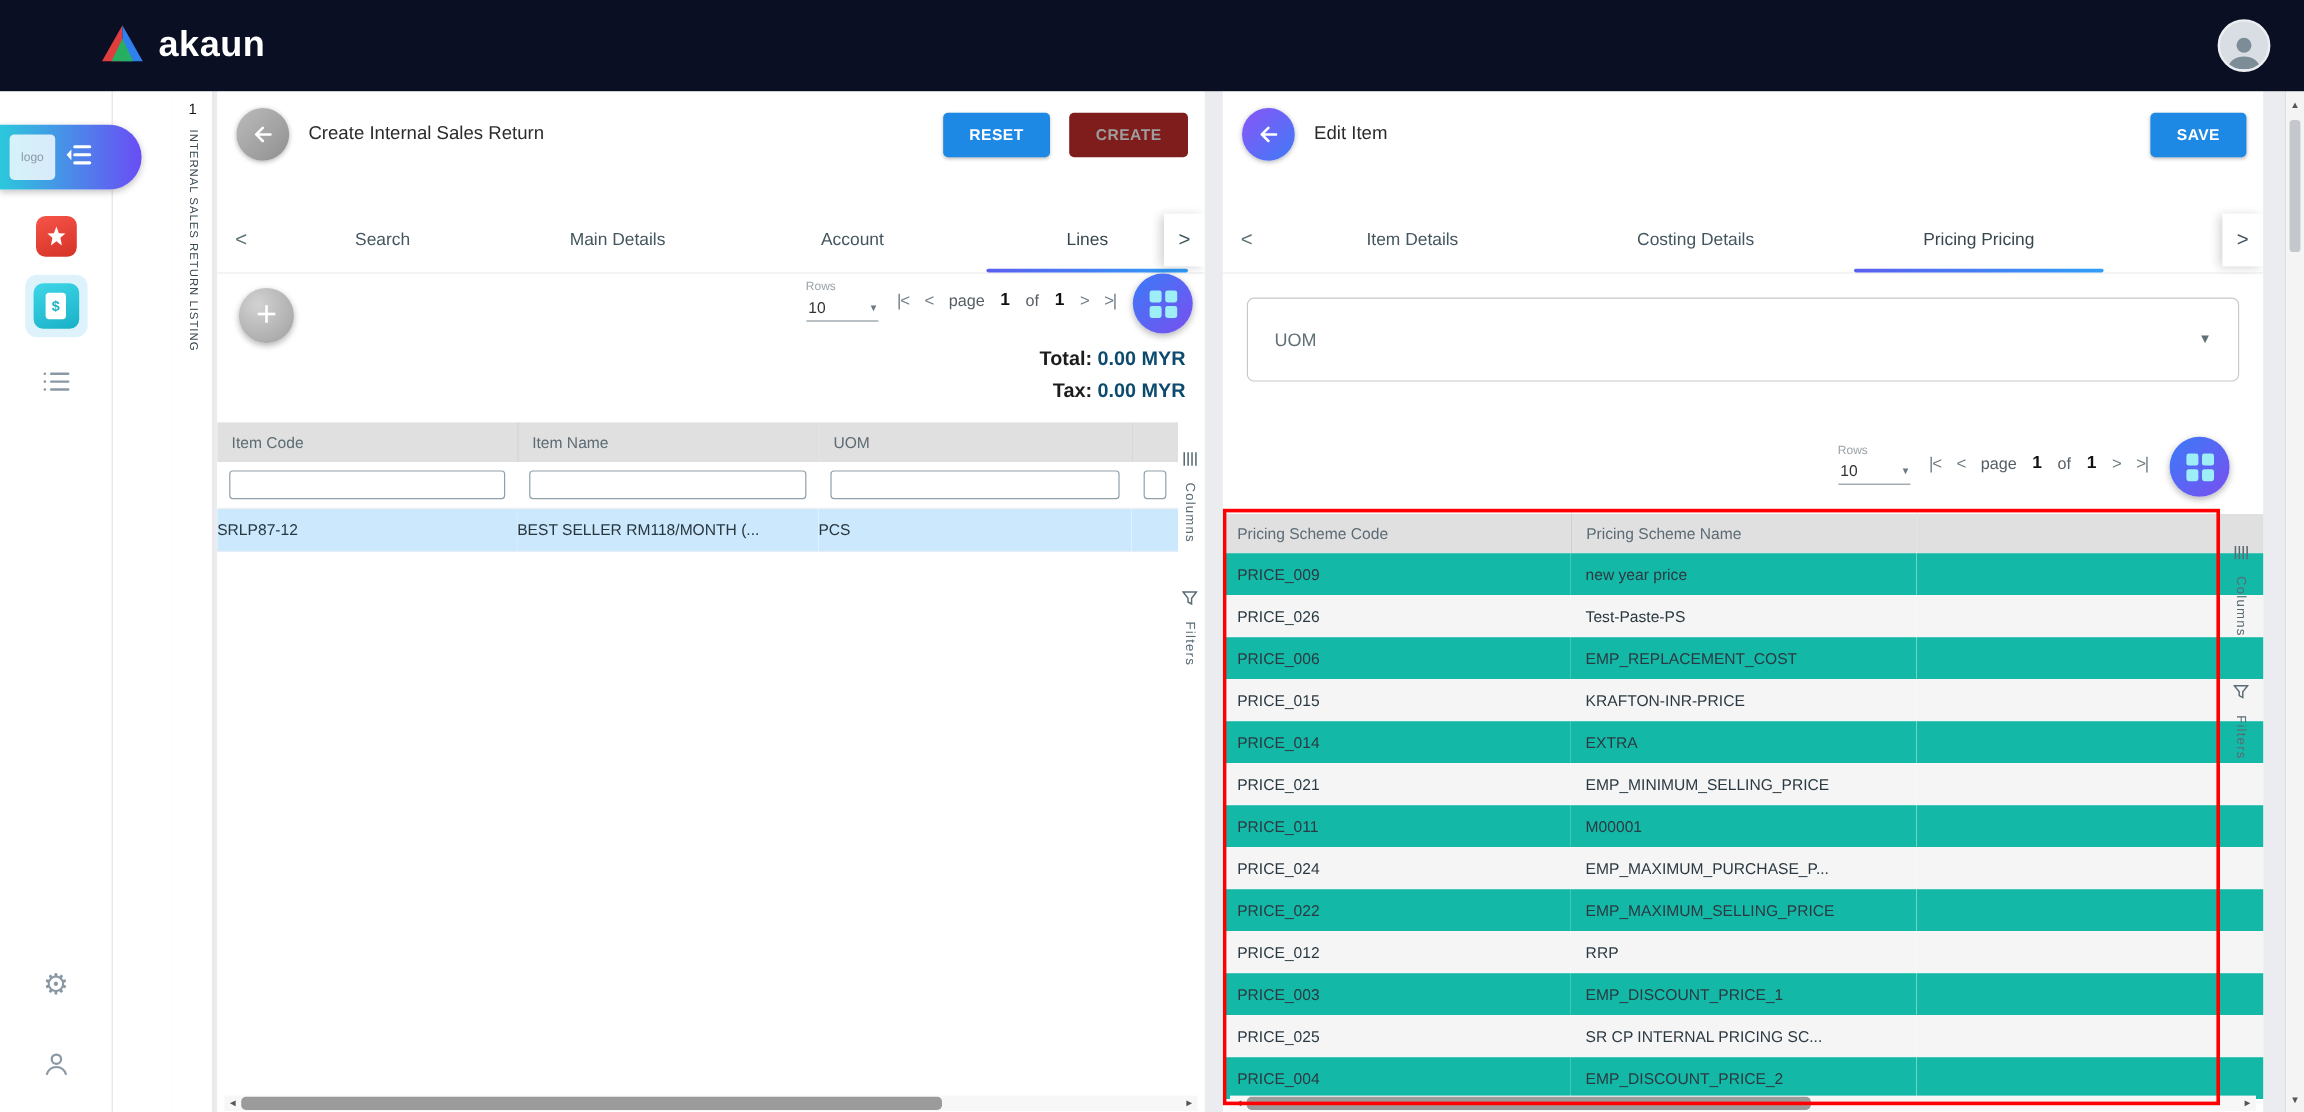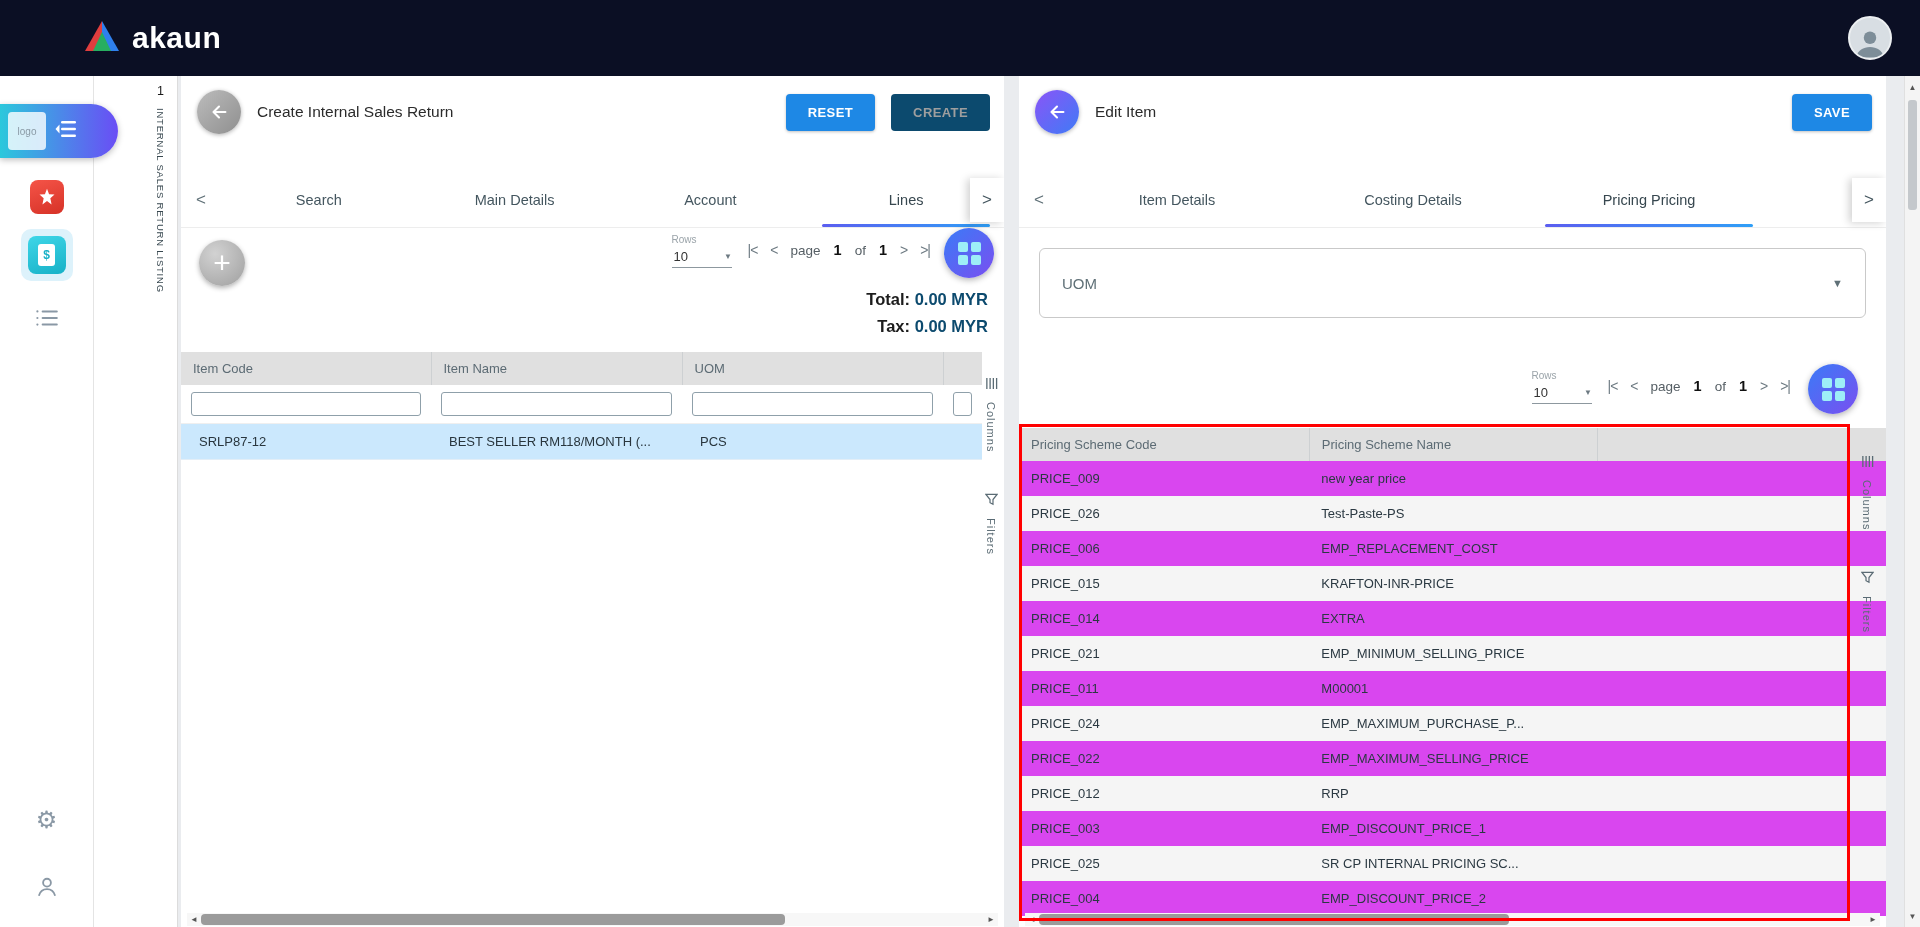--- a/index.html
+++ b/index.html
@@ -50,21 +50,21 @@
   
   .panel-head { position:absolute; top:12px; left:16px; right:14px; height:48px; display:flex; align-items:center; gap:16px; }
   .back-btn { flex:0 0 44px; width:44px; height:44px; border-radius:50%; display:flex; align-items:center; justify-content:center;
               box-shadow:0 1px 4px rgba(0,0,0,.3); cursor:pointer; }
   .back-gray { background:linear-gradient(135deg,#bcbcbc,#8f8f8f); }
   .back-purple { background:linear-gradient(135deg,#8a55f7,#3f7bf6); }
   .panel-title { font-size:15.5px; color:#2b2b2b; }
   .head-spacer { flex:1; }
   .btn { font-size:13px; font-weight:bold; letter-spacing:.4px; padding:11px 22px; border-radius:4px; border:none; cursor:pointer; }
   .btn-blue { background:#1e88e5; color:#fff; box-shadow:0 1px 3px rgba(0,0,0,.25); }
-  .btn-disabled { background:#0c4a6e; color:#9e9e9e; }
+  .btn-disabled { background:#7f1d1d; color:#9e9e9e; }
 
   
   .tabs { position:absolute; top:96px; left:0; right:0; height:56px; display:flex; align-items:stretch; border-bottom:1px solid #ededed; }
   .tab-chevron { width:40px; display:flex; align-items:center; justify-content:center; color:#5f7077; font-size:17px; cursor:pointer; }
   .tab { display:flex; align-items:center; justify-content:center; font-size:14.5px; color:#44565f; position:relative; cursor:pointer; }
   .panel-left .tab { width:196px; }
   .panel-right .tab { width:236px; }
   .tab.active { color:#37474f; }
   .tab.active::after { content:""; position:absolute; left:14px; right:14px; bottom:0; height:3px; border-radius:2px;
                        background:linear-gradient(90deg,#5b5ef0,#2f9ff7); }
@@ -103,26 +103,26 @@
   
   table { border-collapse:collapse; width:100%; table-layout:fixed; }
   th { background:#e0e0e0; color:#5c6b74; font-weight:normal; text-align:left; font-size:13px;
        padding:9px 12px; border-left:1px solid #cdd0d2; white-space:nowrap; overflow:hidden; }
   th:first-child { border-left:none; }
   th.right, td.right { text-align:right; }
 
   .lines-table-wrap { position:absolute; left:0; top:276px; right:22px; }
   .filter-row td { padding:7px 10px; border-bottom:1px solid #efefef; background:#fff; }
   .filter-input { width:100%; height:24px; border:1px solid #8fa0aa; border-radius:3px; background:#fff; }
-  .sel-row td { background:#cbe8fd; font-size:13px; color:#29363e; padding:10px 18px;
+  .sel-row td { background:#cbe8fd; font-size:13px; color:#29363e; padding:10px 0;
                 white-space:nowrap; overflow:hidden; border-bottom:1px solid #e3eef7; }
 
   .pricing-wrap { position:absolute; left:0; top:352px; width:948px; }
   .pricing-wrap td { font-size:13px; color:#2b3942; padding:0 12px; height:35px;
-                     white-space:nowrap; overflow:hidden; background:#d946ef; }
+                     white-space:nowrap; overflow:hidden; background:#14b8a6; }
   .pricing-wrap tr.alt td { background:#f5f5f5; }
 
   .vscroll { position:absolute; right:0; top:35px; width:15px; height:455px; background:#f3f3f3; }
   .vs-arrow { position:absolute; left:0; right:0; height:15px; font-size:8px; color:#555; text-align:center; line-height:15px; cursor:pointer; }
   .vs-up { top:0; } .vs-down { bottom:0; }
   .vs-thumb { position:absolute; top:18px; left:2px; right:2px; height:64px; background:#c2c2c2; border-radius:3px; cursor:pointer; }
 
   .red-box { position:absolute; left:0; top:348px; width:831px; height:497px; border:3px solid #ff0000;
              z-index:9; pointer-events:none; }
 

